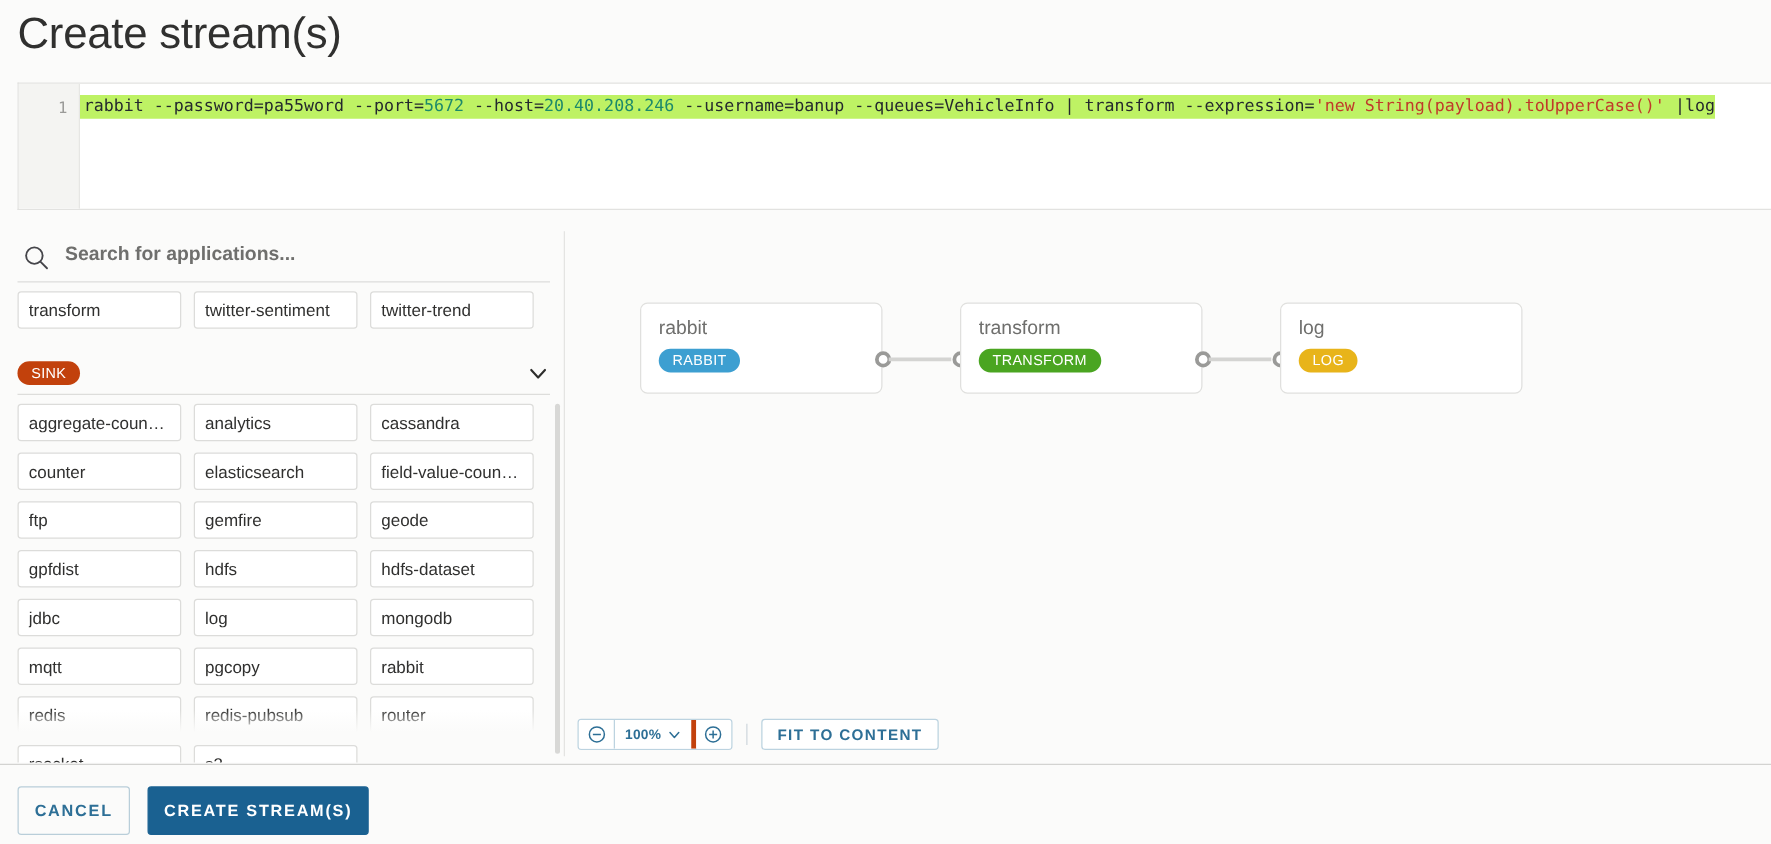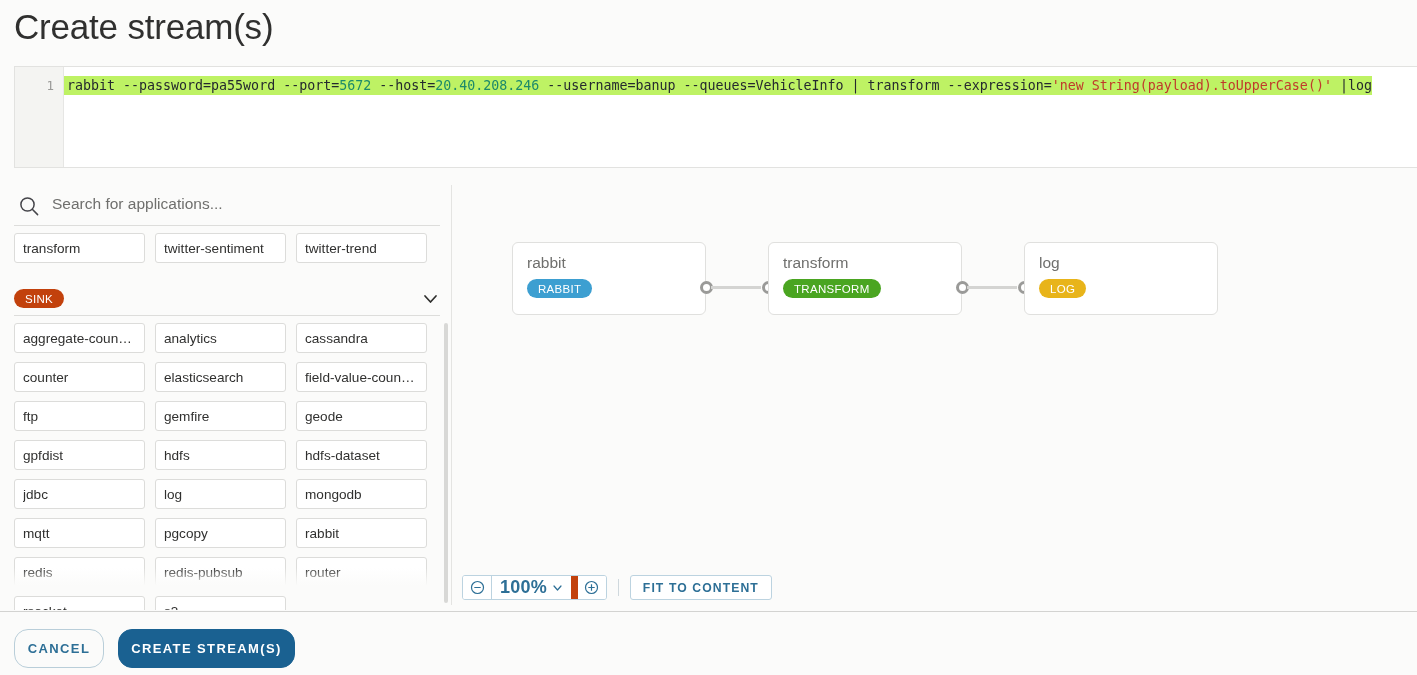--- a/index.html
+++ b/index.html
@@ -86,20 +86,21 @@
   }
   #search-icon { width: 30px; flex: 0 0 30px; display: block; }
   #search-input {
     flex: 1 1 auto;
     border: none; outline: none;
     background: transparent;
     font-family: "Liberation Sans", sans-serif;
     font-size: 15.5px;
     color: #3a3a38;
     padding: 0 0 4px 8px;
+    font-weight: bold;
   }
   #search-input::placeholder { color: #6f6f6d; }
 
   
   .chip-grid {
     position: absolute;
     left: 14px;
     width: 426px;
     display: flex;
     flex-wrap: wrap;
@@ -247,23 +248,23 @@
     align-items: center;
     justify-content: center;
     cursor: pointer;
     background: #fff;
     border: none;
   }
   .zoom-btn.mid {
     width: auto;
     padding: 0 8px;
     border-left: 1px solid #bcd3e0;
-    border-right: 7px solid #c2410c;
+    border-right: 4px solid #c2410c;
     color: #2d6f96;
-    font-size: 18px;
+    font-size: 11px;
     font-weight: bold;
     letter-spacing: 0.2px;
     gap: 5px;
   }
   #zoom-sep {
     width: 1px; height: 17px;
     background: #cfd8dd;
     margin: 0 11px;
   }
   #fit-to-content {
@@ -290,21 +291,21 @@
     background: #d3d3d1;
   }
   #footer {
     position: absolute;
     left: 14px; top: 629px;
     display: flex;
     gap: 14px;
   }
   .btn {
     height: 39px;
-    border-radius: 14px;
+    border-radius: 3px;
     font-family: "Liberation Sans", sans-serif;
     font-size: 13px;
     font-weight: bold;
     letter-spacing: 1.4px;
     cursor: pointer;
     display: flex;
     align-items: center;
     justify-content: center;
   }
   #cancel-button {

